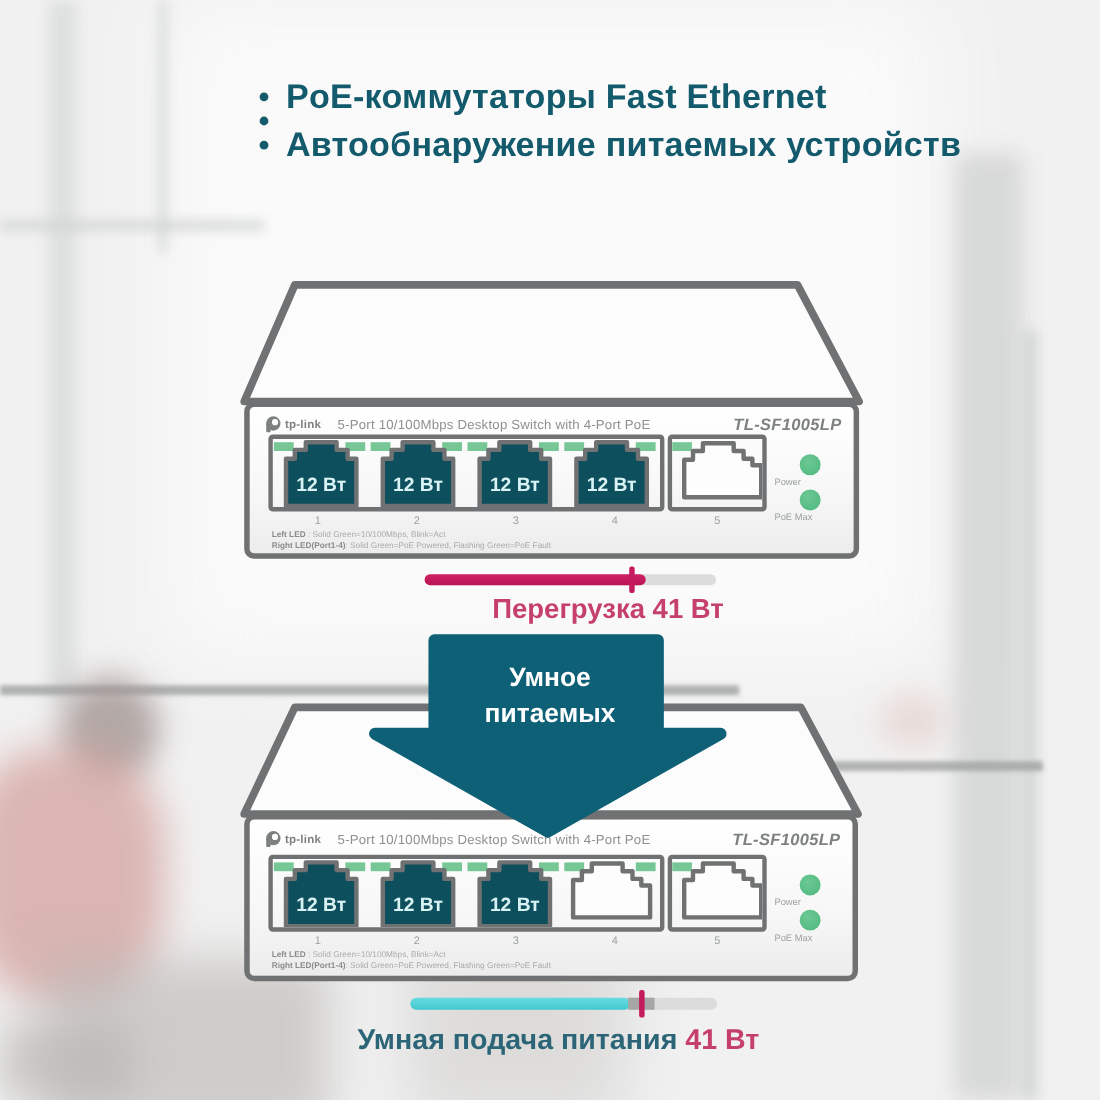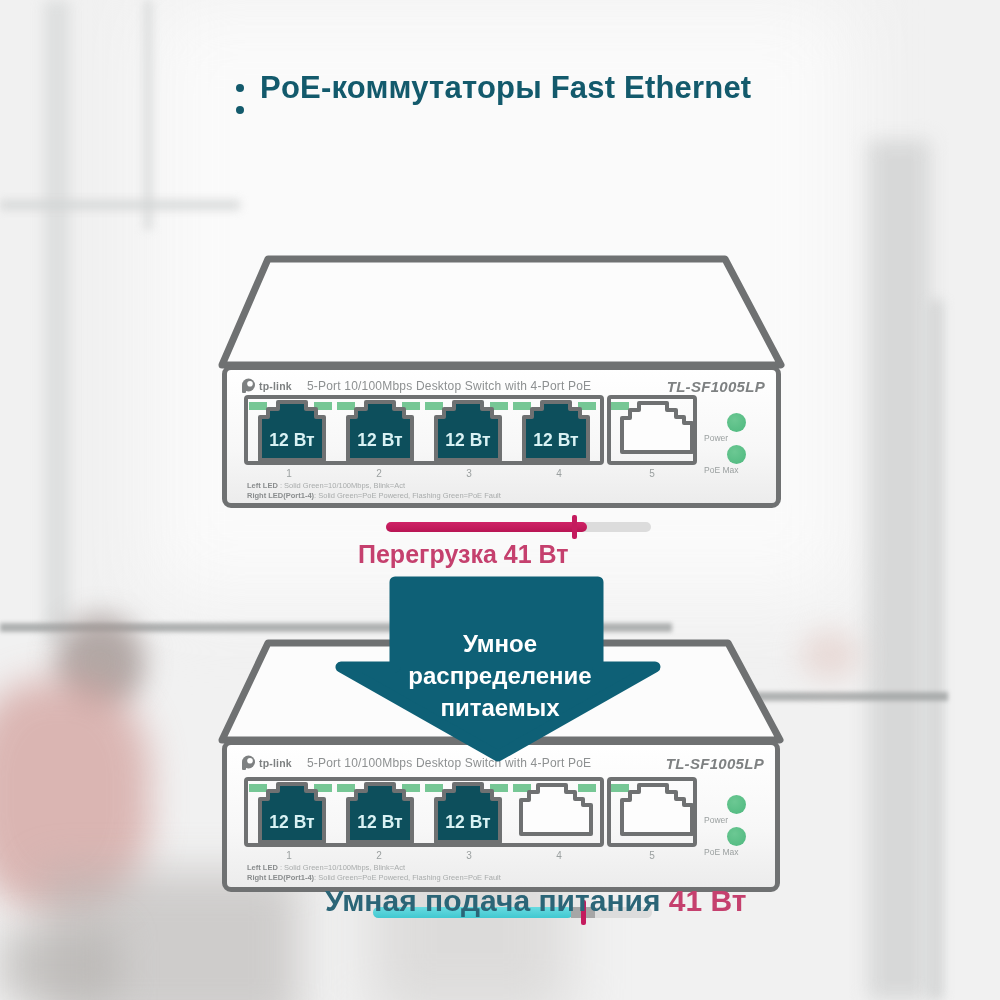--- a/index.html
+++ b/index.html
@@ -33,27 +33,27 @@
   .led-circle{width:19px;height:19px;border-radius:50%;margin:0 auto;
               background:radial-gradient(circle at 40% 35%,#6cc893,#4db87e);}
   .led-label{font-size:8.5px;color:#9ba0a0;margin-top:1px;}
   .led-gap{height:2px;}
 
   
   .bar{position:absolute;height:10px;border-radius:6px;background:#dcdcdc;}
   .bar-fill{position:absolute;left:0;top:0;height:100%;border-radius:6px;}
   .bar-seg{position:absolute;top:0;height:100%;}
   .bar-tick{position:absolute;top:-7px;width:4.5px;height:24px;border-radius:2px;background:#c41b5e;}
-  .bar-label{position:absolute;text-align:left;font-size:25px;font-weight:600;white-space:nowrap;}
+  .bar-label{position:absolute;text-align:right;font-size:25px;font-weight:600;white-space:nowrap;}
   .lbl-crimson{color:#c5406e;}
   .lbl-teal{color:#2b6577;}
 
   
   .arrow-svg{position:absolute;left:330px;top:572px;}
-  .arrow-text{position:absolute;left:330px;top:628px;width:340px;text-align:center;
+  .arrow-text{position:absolute;left:330px;top:601px;width:340px;text-align:center;
               color:#ffffff;font-size:24px;font-weight:bold;line-height:32px;}
 </style>
 </head>
 <body>
 
 <div class="canvas">
 
   <div class="blob" style="left:150px;top:0;width:700px;height:600px;background:#fafafa;filter:blur(40px);"></div>
   <div class="blob" style="left:44px;top:0;width:26px;height:640px;background:#d9dbdb;filter:blur(7px);opacity:.8;"></div>
   <div class="blob" style="left:143px;top:0;width:10px;height:230px;background:#dadcdc;filter:blur(5px);opacity:.8;"></div>
@@ -71,20 +71,24 @@
   <div class="blob" style="left:0;top:930px;width:120px;height:70px;background:#b4b1ae;filter:blur(18px);opacity:.6;"></div>
 
   <div class="bullets">
     <div class="bullet-row">
       <span class="bullet-dot"></span>
       <span class="bullet-text">PoE-коммутаторы Fast Ethernet</span>
     </div>
     <div class="bullet-row">
       <span class="bullet-dot"></span>
     </div>
+    <div class="bullet-row">
+      <span class="bullet-dot"></span>
+      <span class="bullet-text">Автообнаружение питаемых устройств</span>
+    </div>
   </div>
 
   <svg class="lid-svg" style="left:212px;top:250px;" width="580" height="125" viewBox="0 0 580 125">
     <polygon points="56,9 513,9 569,115 10,115" fill="#fcfcfc" stroke="#6f7172" stroke-width="7" stroke-linejoin="round"></polygon>
   </svg>
 
   <div class="panel" style="left:222px;top:365px;width:559px;height:143px;">
     <div class="sw-header">
       <span class="brand">
         <svg width="16" height="16" viewBox="0 0 16 16">
@@ -251,26 +255,25 @@
       <div class="led-circle"></div>
       <div class="led-label">PoE Max</div>
     </div>
   </div>
 
   <svg class="arrow-svg" width="340" height="195" viewBox="0 0 340 195">
     <polygon points="65,10 268,10 268,95 325,95 168,184 11,95 65,95" fill="#0e6076" stroke="#0e6076" stroke-width="11" stroke-linejoin="round"></polygon>
   </svg>
   <div class="arrow-text">
     <div>Умное</div>
-    <div>распределение</div>
     <div>питаемых</div>
   </div>
 
   <div class="bar" style="left:373px;top:907px;width:279px;height:11px;">
     <div class="bar-fill" style="width:200px;background:linear-gradient(180deg,#68dbe1,#41c8d0);"></div>
     <div class="bar-seg" style="left:198px;width:24px;background:#a6a6a6;"></div>
     <div class="bar-tick" style="left:208px;height:25px;"></div>
   </div>
-  <div class="bar-label" style="left:325px;top:884px;width:350px;font-size:30px;">
+  <div class="bar-label" style="left:325px;top:930px;width:350px;font-size:26px;">
     <span class="lbl-teal">Умная подача питания </span><span class="lbl-crimson">41 Вт</span>
   </div>
 
 </div>
 
 </body></html>

